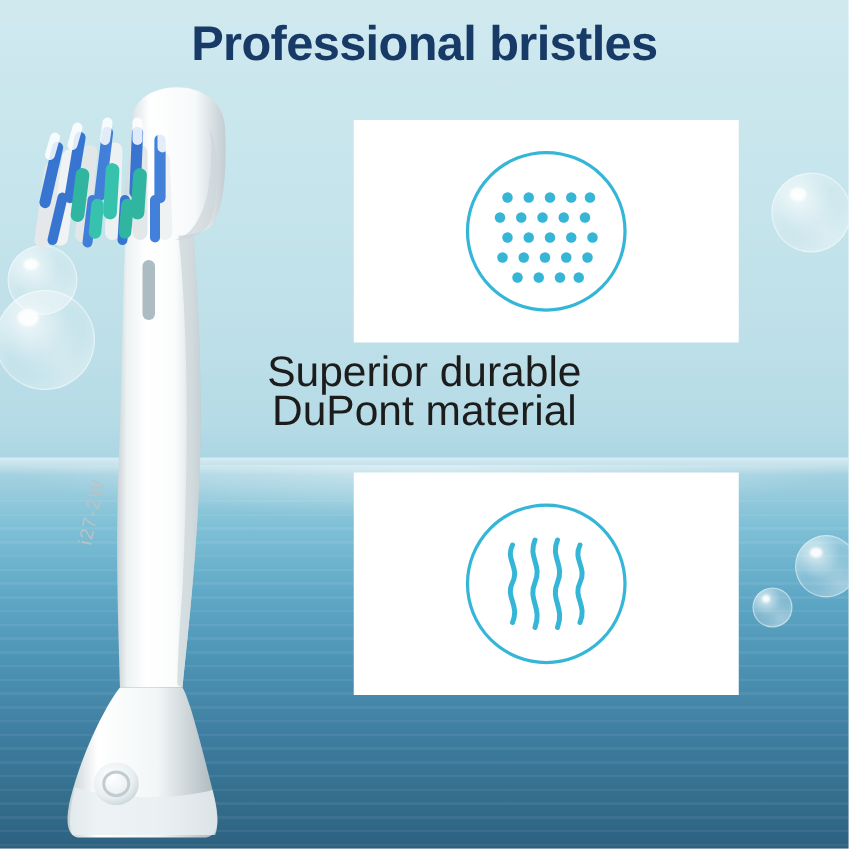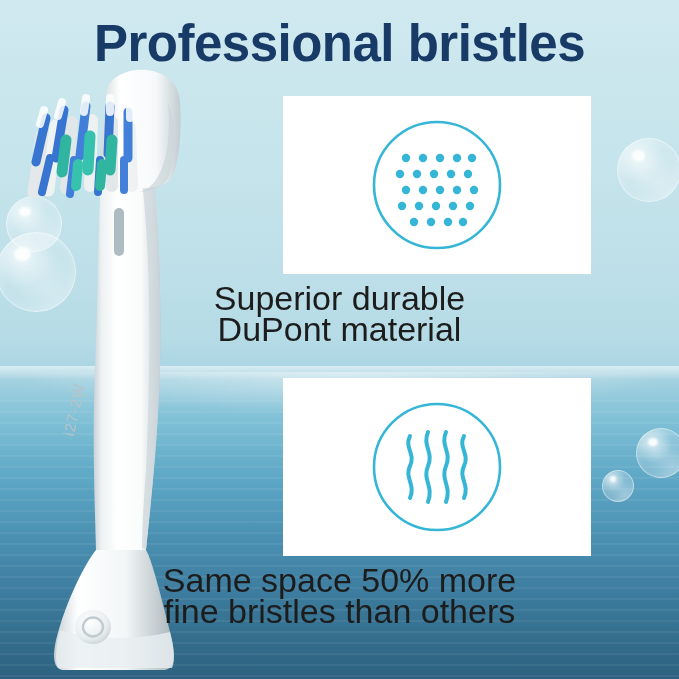--- a/index.html
+++ b/index.html
@@ -55,21 +55,21 @@
     pointer-events: none;
   }
 
   
   .title {
     position: absolute;
     left: 0;
     right: 0;
     top: 14px;
     text-align: center;
-    font-size: 51px;
+    font-size: 39px;
     font-weight: bold;
     color: #183a66;
     letter-spacing: -0.5px;
     white-space: nowrap;
   }
 
   
   .bubble {
     position: absolute;
     border-radius: 50%;
@@ -281,16 +281,14 @@
         <circle cx="75" cy="75" r="63" fill="none" stroke="#35b6d6" stroke-width="2.6"></circle>
         <g fill="none" stroke="#35b6d6" stroke-width="4" stroke-linecap="round">
           <path d="M48,44 C42,56 54,62 48,74 C42,86 54,92 48,106"></path>
           <path d="M66,40 C60,54 72,60 66,74 C60,88 72,94 66,110"></path>
           <path d="M84,40 C78,54 90,60 84,74 C78,88 90,94 84,110"></path>
           <path d="M102,44 C96,56 108,62 102,74 C96,86 108,92 102,106"></path>
         </g>
       </svg>
     </div>
   </div>
-  <div class="caption" style="top:565px;">Same space 50% more
-fine bristles than others</div>
 
 </div>
 
 </body></html>

